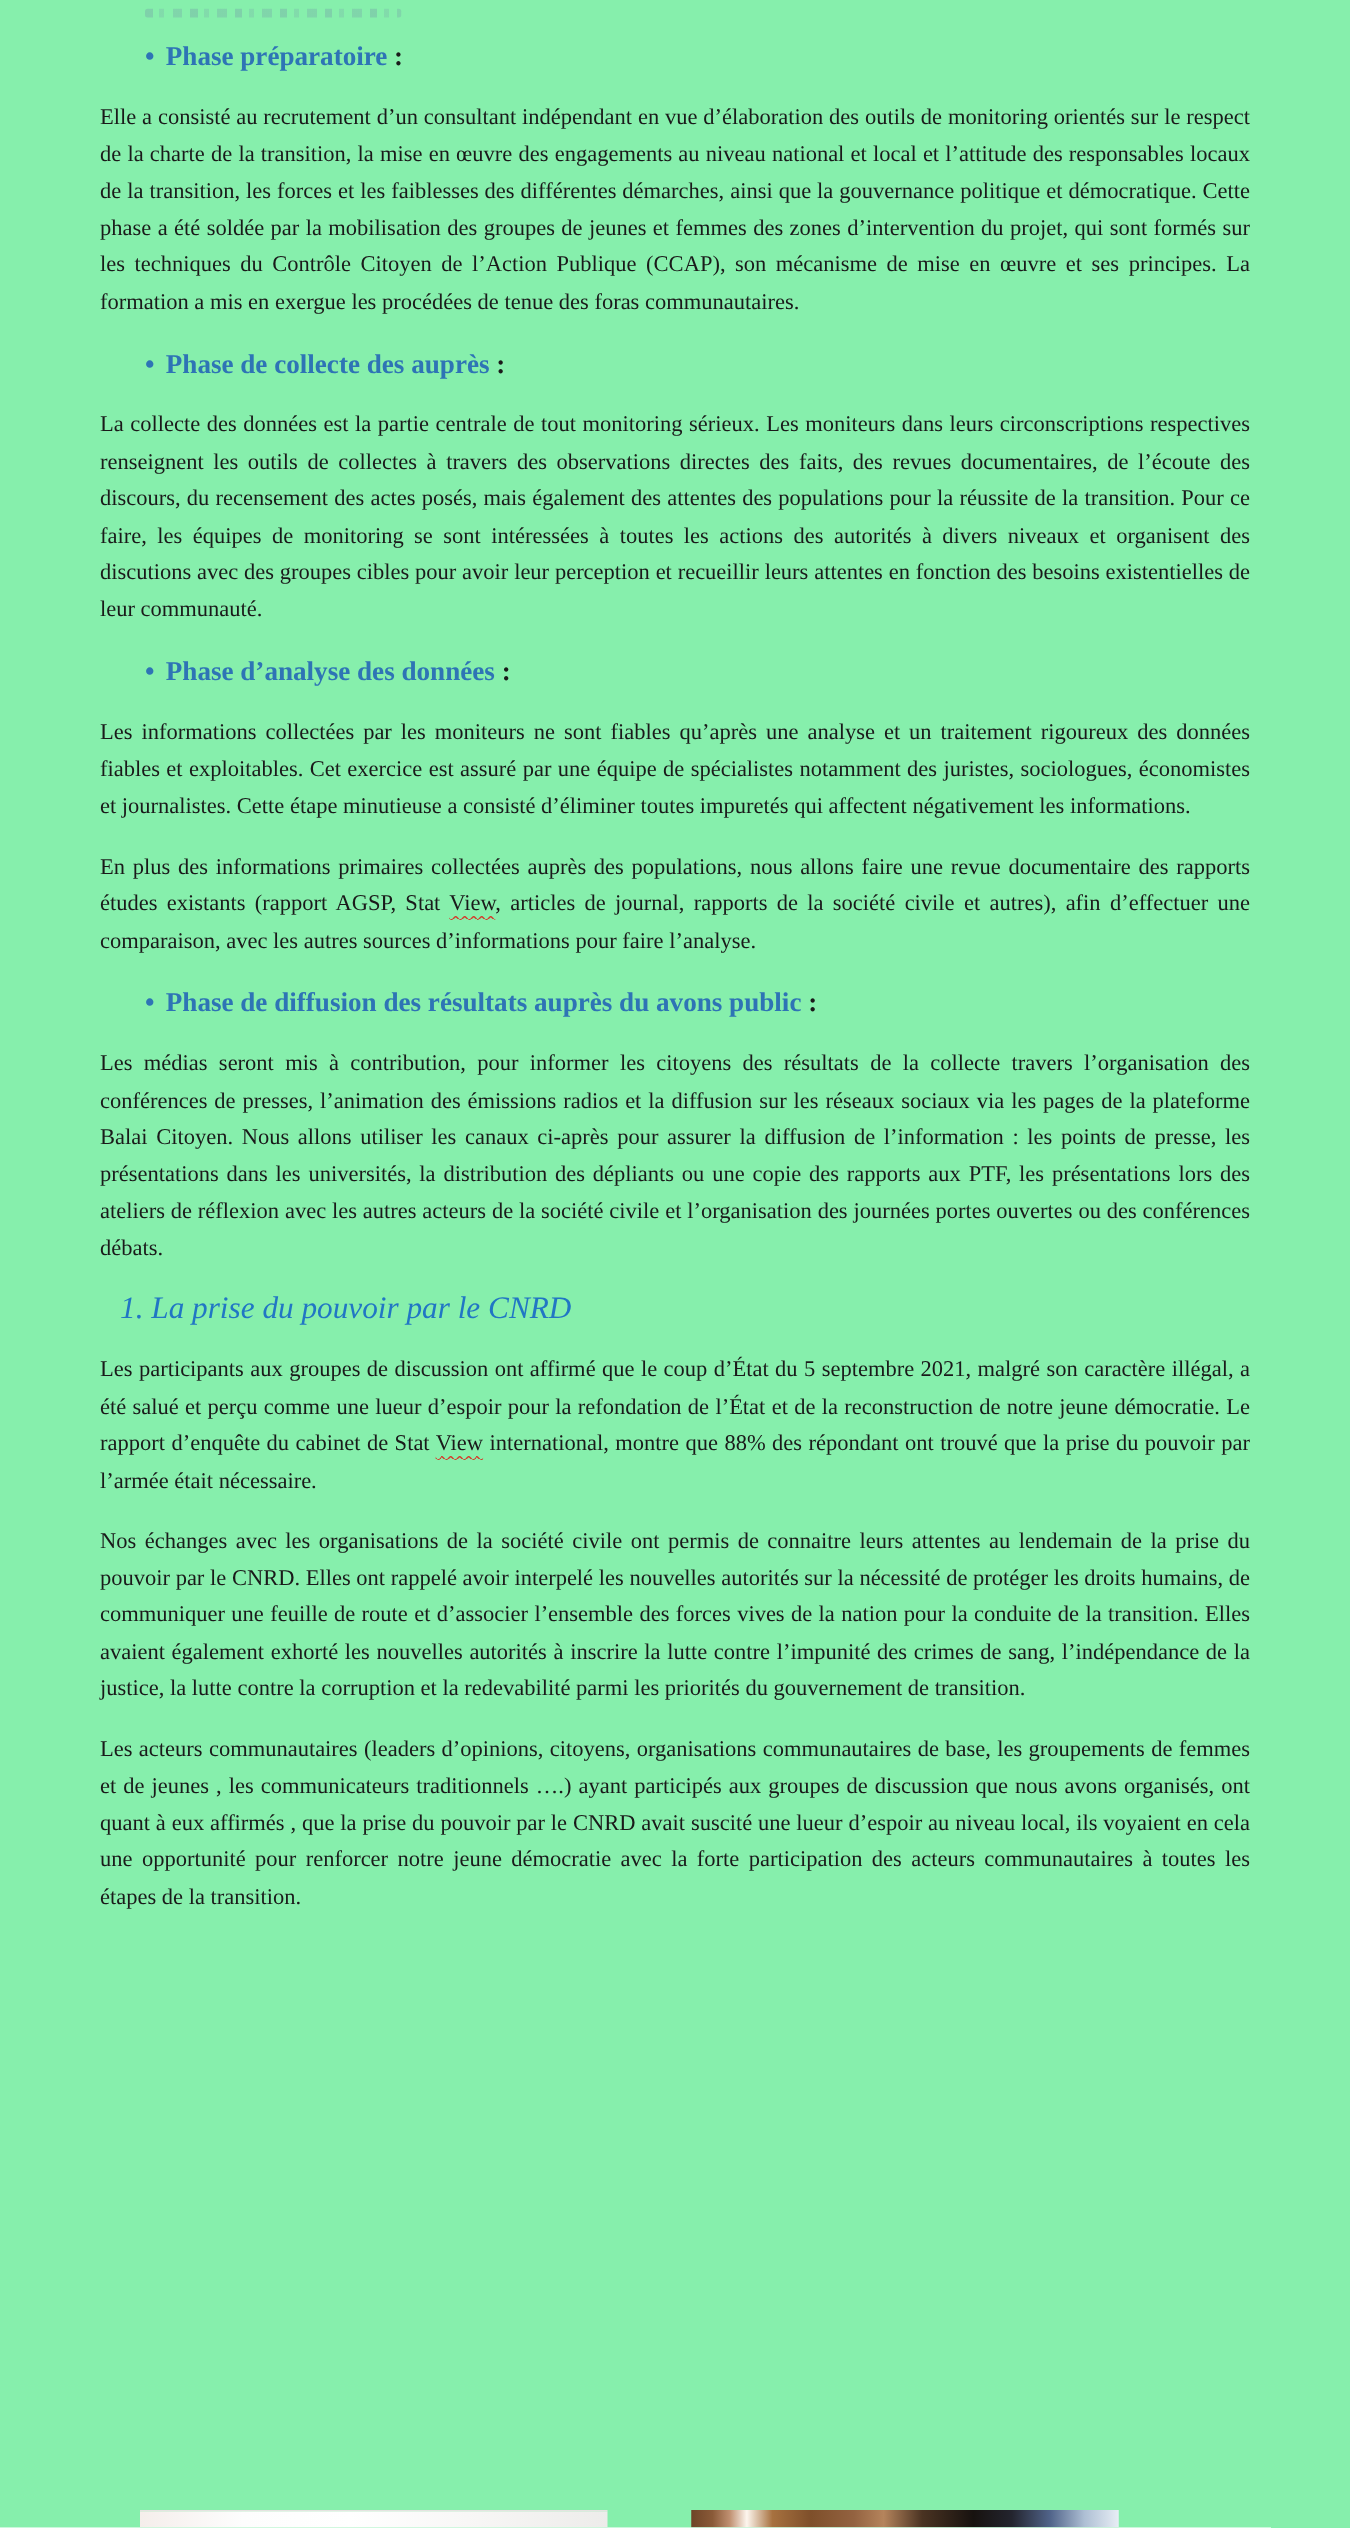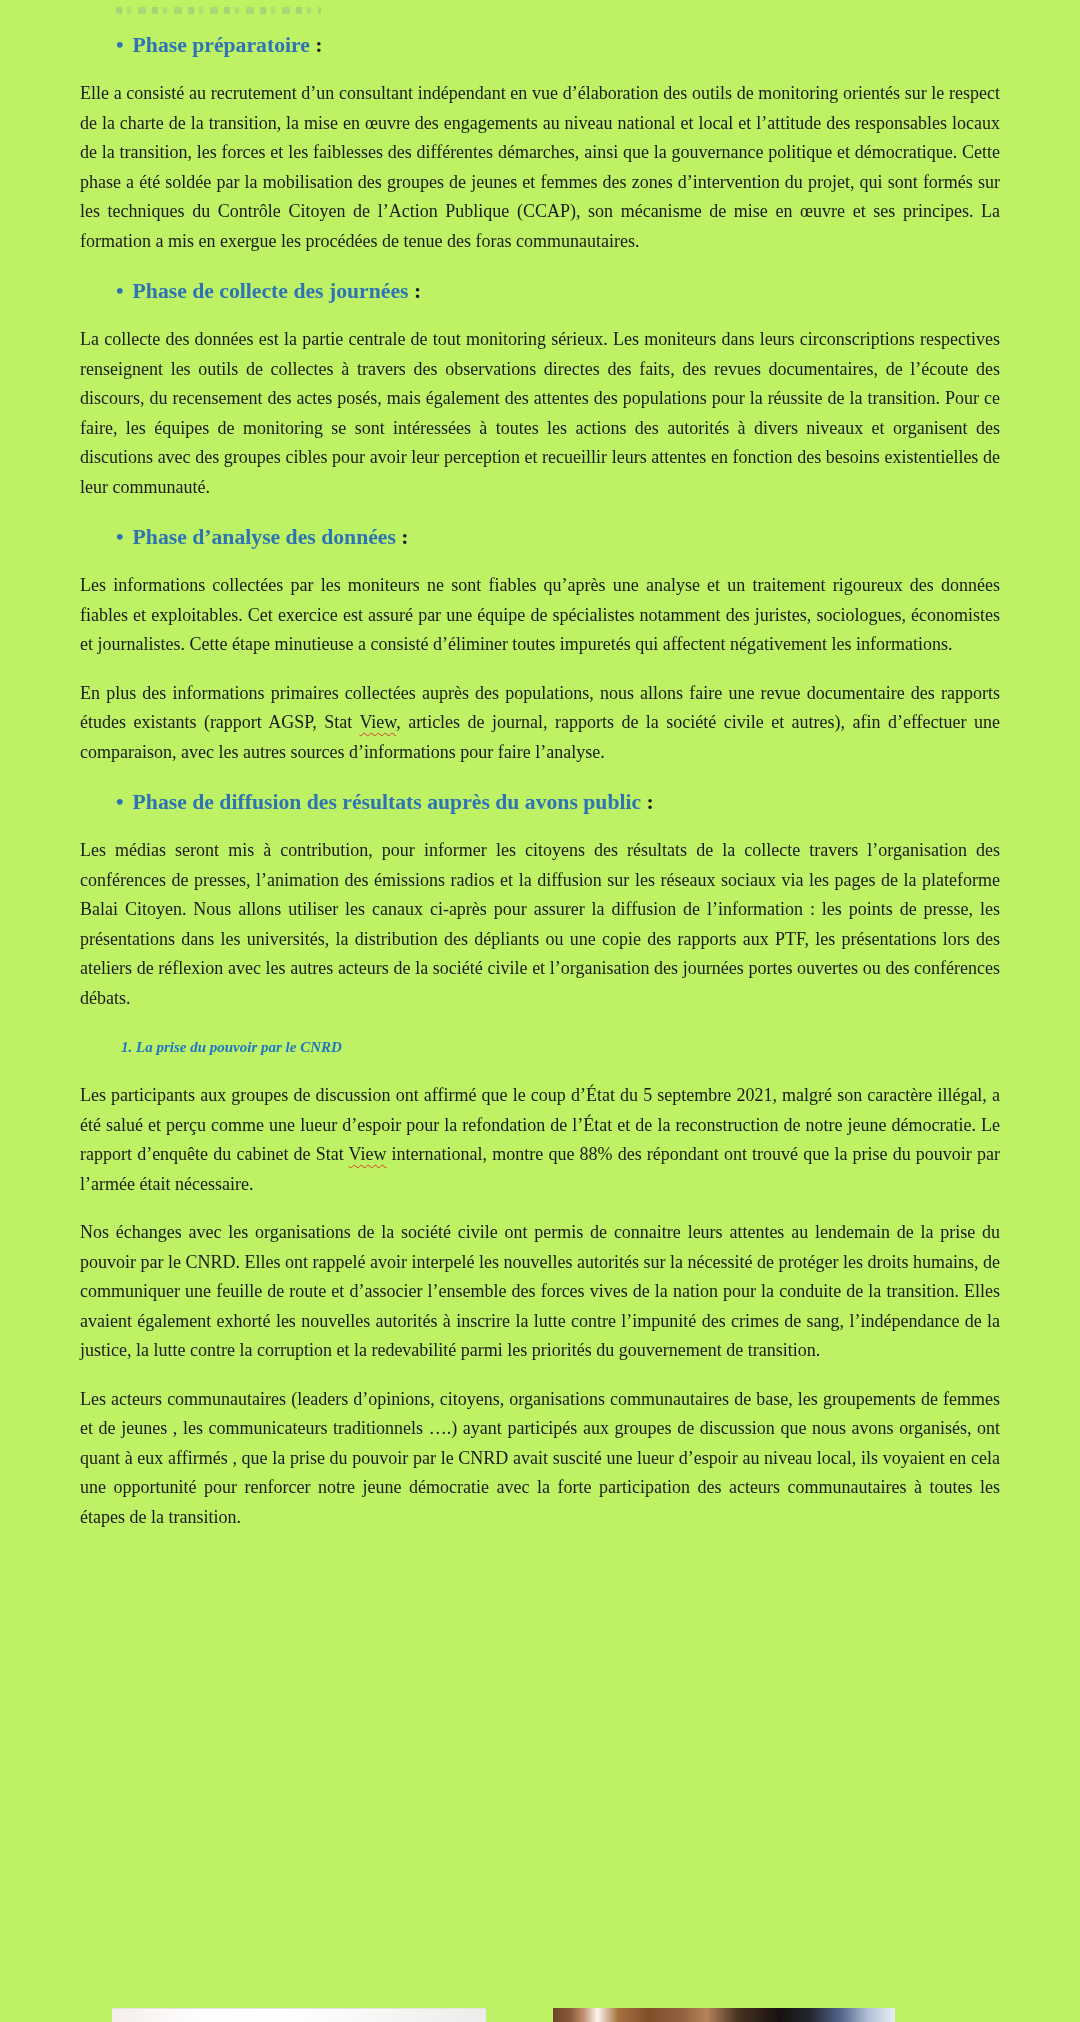--- a/index.html
+++ b/index.html
@@ -1,20 +1,20 @@
 <!DOCTYPE html>
 <html lang="fr" style="--heading-blue: #2E74B5; --numbered-blue: #2176C4; --section-orange: #C45911; --body-text: #1A1A1A; --spellcheck-red: #D43C2C;"><head>
 <meta charset="utf-8">
 <style>
   html,body{margin:0;padding:0;background:#ffffff;}
   .page{
     position:relative;
     width:1080px;height:2022px;
     overflow:hidden;
-    background:#bef264;
+    background:#86efac;
     font-family:"Liberation Serif","DejaVu Serif",serif;
     color:var(--body-text,#1a1a1a);
     box-sizing:border-box;
     padding:10px 80px 0 80px;
   }
   
   .remnant{
     position:absolute;top:7px;left:116px;width:205px;height:7px;
     opacity:.38;border-radius:2px;
     background:repeating-linear-gradient(90deg,
@@ -33,23 +33,23 @@
     padding-left:36px;margin:20px 0 19px 0;
   }
   .bullet-heading .bullet{display:inline-block;margin-right:9px;}
   .bullet-heading .colon{color:var(--body-text,#1a1a1a);font-weight:bold;}
   .section-title{
     font-size:25px;line-height:33px;font-weight:bold;
     color:var(--section-orange,#C45911);
     margin:22px 0 18px 0;
   }
   .numbered-subheading{
-    font-size:15px;line-height:30px;font-weight:bold;font-style:italic;
+    font-size:25px;line-height:30px;font-weight:normal;font-style:italic;
     color:var(--numbered-blue,#2176C4);
-    margin:16px 0 16px 41px;
+    margin:16px 0 16px 16px;
   }
   .sic{
     text-decoration:underline wavy var(--spellcheck-red,#D43C2C);
     text-decoration-thickness:1px;
     text-underline-offset:4px;
     text-decoration-skip-ink:none;
   }
   .photo-strip{position:absolute;bottom:0;height:13px;}
   .photo-left{
     left:112px;width:374px;
@@ -68,21 +68,21 @@
 <body>
 
 <div class="page">
 
   <div class="remnant"></div>
 
   <div class="bullet-heading"><span class="bullet">•</span><span>Phase préparatoire</span><span class="colon"> :</span></div>
 
   <p class="body-par">Elle a consisté au recrutement d’un consultant indépendant en vue d’élaboration des outils de monitoring orientés sur le respect de la charte de la transition, la mise en œuvre des engagements au niveau national et local et l’attitude des responsables locaux de la transition, les forces et les faiblesses des différentes démarches, ainsi que la gouvernance politique et démocratique. Cette phase a été soldée par la mobilisation des groupes de jeunes et femmes des zones d’intervention du projet, qui sont formés sur les techniques du Contrôle Citoyen de l’Action Publique (CCAP), son mécanisme de mise en œuvre et ses principes. La formation a mis en exergue les procédées de tenue des foras communautaires.</p>
 
-  <div class="bullet-heading"><span class="bullet">•</span><span>Phase de collecte des journées</span><span class="colon"> :</span></div>
+  <div class="bullet-heading"><span class="bullet">•</span><span>Phase de collecte des auprès</span><span class="colon"> :</span></div>
 
   <p class="body-par">La collecte des données est la partie centrale de tout monitoring sérieux. Les moniteurs dans leurs circonscriptions respectives renseignent les outils de collectes à travers des observations directes des faits, des revues documentaires, de l’écoute des discours, du recensement des actes posés, mais également des attentes des populations pour la réussite de la transition. Pour ce faire, les équipes de monitoring se sont intéressées à toutes les actions des autorités à divers niveaux et organisent des discutions avec des groupes cibles pour avoir leur perception et recueillir leurs attentes en fonction des besoins existentielles de leur communauté.</p>
 
   <div class="bullet-heading"><span class="bullet">•</span><span>Phase d’analyse des données</span><span class="colon"> :</span></div>
 
   <p class="body-par">Les informations collectées par les moniteurs ne sont fiables qu’après une analyse et un traitement rigoureux des données fiables et exploitables. Cet exercice est assuré par une équipe de spécialistes notamment des juristes, sociologues, économistes et journalistes. Cette étape minutieuse a consisté d’éliminer toutes impuretés qui affectent négativement les informations.</p>
 
   <p class="body-par"><span>En plus des informations primaires collectées auprès des populations, nous allons faire une revue documentaire des rapports études existants (rapport AGSP, Stat </span><span class="sic">View</span><span>, articles de journal, rapports de la société civile et autres), afin d’effectuer une comparaison, avec les autres sources d’informations pour faire l’analyse.</span></p>
 
   <div class="bullet-heading"><span class="bullet">•</span><span>Phase de diffusion des résultats auprès du avons public</span><span class="colon"> :</span></div>

